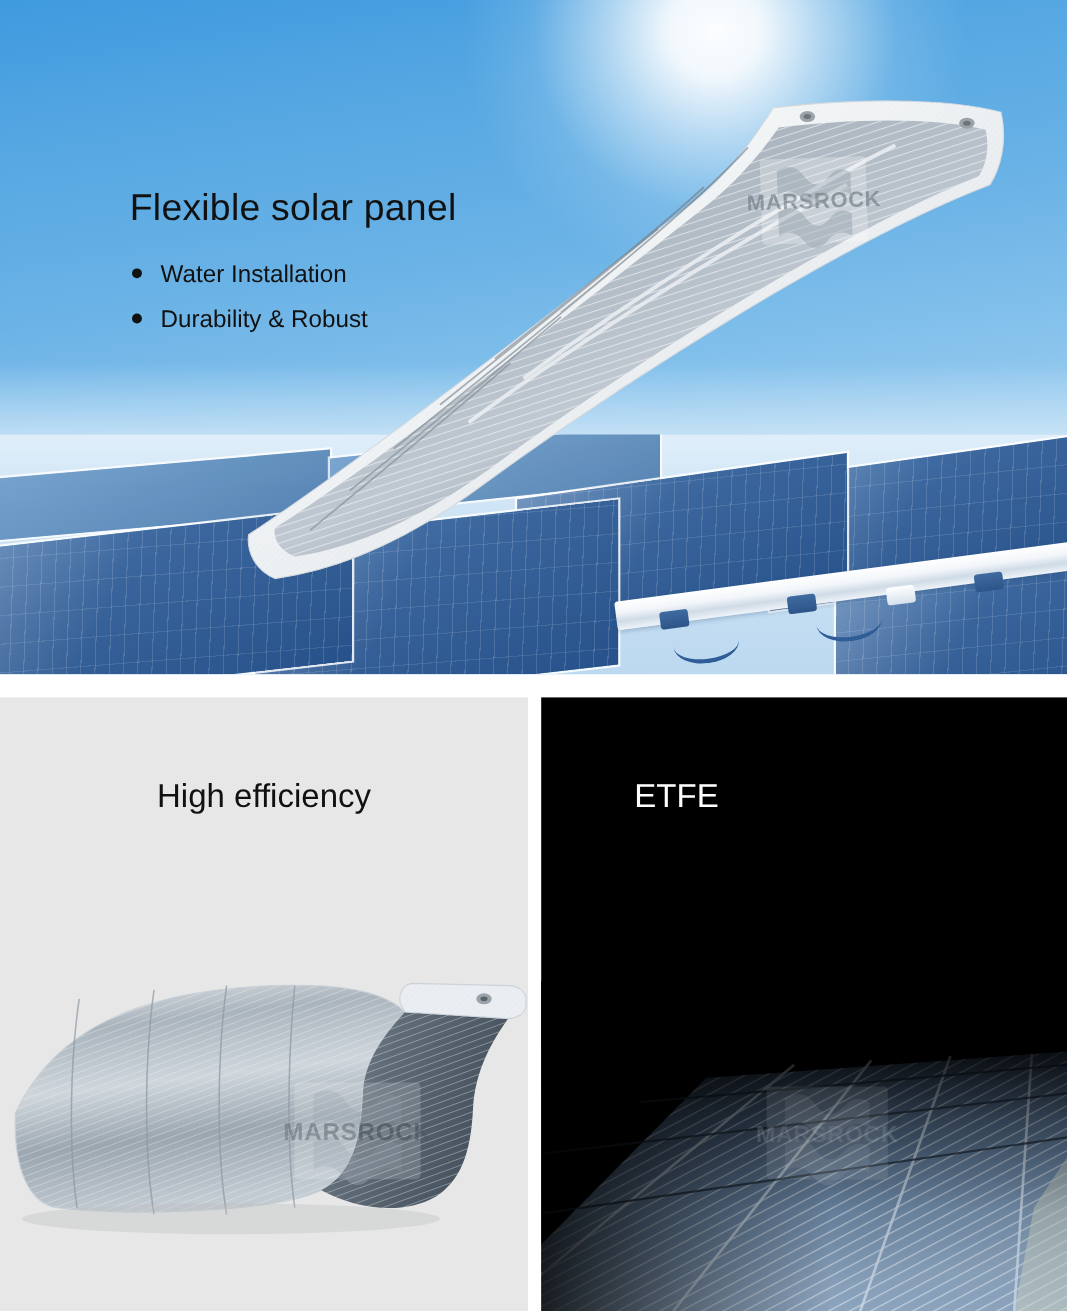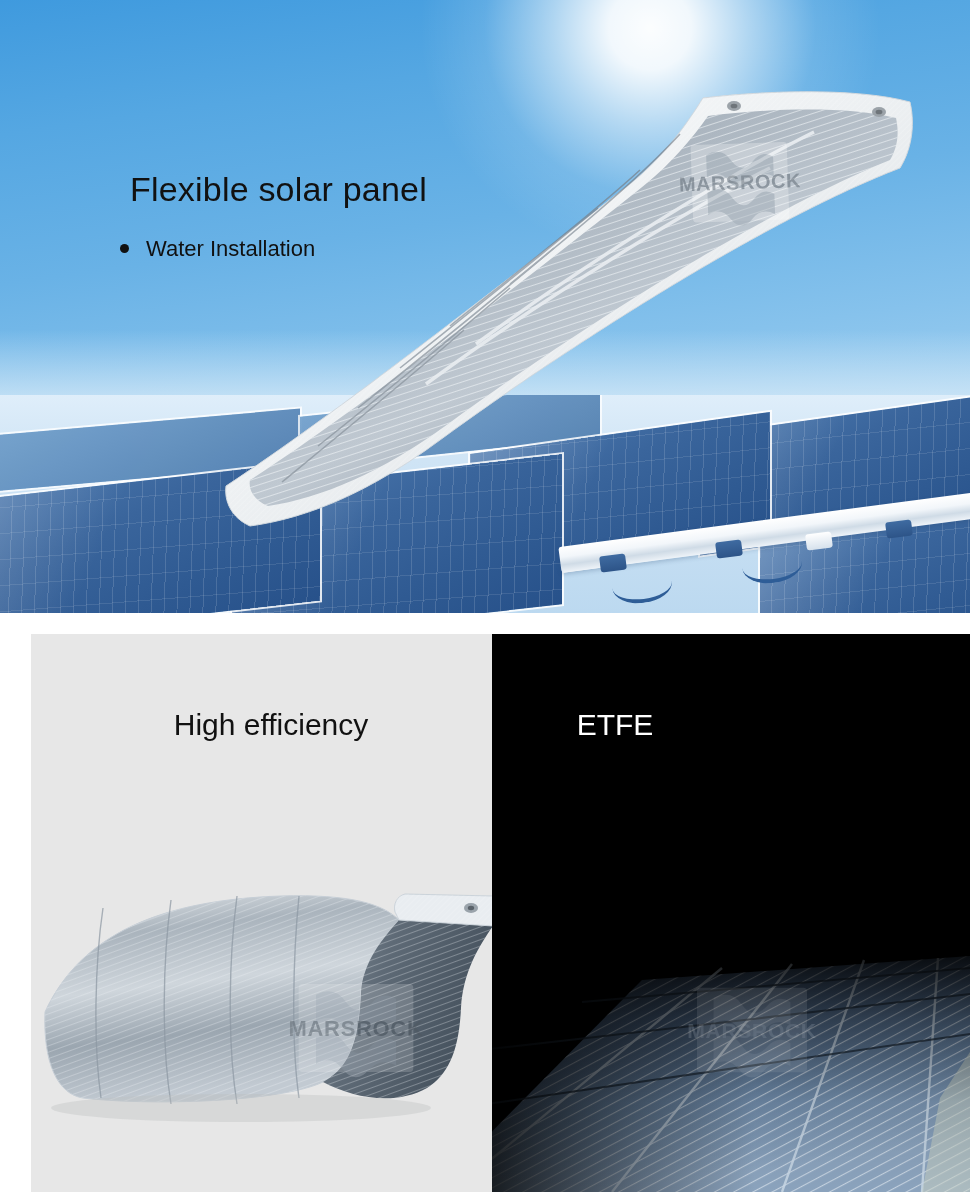--- a/index.html
+++ b/index.html
@@ -75,37 +75,36 @@
 
   
   .flexpanel { position:absolute; left:210px; top:88px; width:720px; height:450px; }
   .flexpanel svg { width:100%; height:100%; display:block; }
 
   
   .hero-title {
     position:absolute; left:118px; top:170px;
     font-size:34px; font-weight:400; color:#111; letter-spacing:0.2px;
     white-space:nowrap;
-    margin-left:12px;
   }
   .bullets { position:absolute; left:118px; top:238px; list-style:none; }
   .bullets li {
     position:relative; padding-left:28px; margin-bottom:19px;
     font-size:22px; color:#111; white-space:nowrap; line-height:1;
   }
   .bullets li .dot {
     position:absolute; left:2px; top:6px; width:9px; height:9px;
     border-radius:50%; background:#111;
   }
 
   
   .row { position:absolute; left:0; top:634px; width:970px; height:558px; }
 
   .card { position:absolute; top:0; height:558px; overflow:hidden; }
-  .card-left  { left:0;   width:480px; background:#e7e7e7;margin-left:31px; }
+  .card-left  { left:0;   width:480px; background:#e7e7e7; }
   .card-right { left:492px; width:478px; background:#000; }
 
   .card-title {
     position:absolute; top:76px; left:0; width:100%;
     text-align:center; font-size:30px; font-weight:400; line-height:1;
   }
   .card-left  .card-title { color:#111; }
   .card-right .card-title { color:#fff; }
   .card-right .card-title { padding-right:232px; }
 
@@ -245,20 +244,24 @@
       </svg>
     </div>
 
     <h1 class="hero-title">Flexible solar panel</h1>
 
     <ul class="bullets">
       <li>
         <span class="dot"></span>
         <span>Water Installation</span>
       </li>
+      <li>
+        <span class="dot"></span>
+        <span>Durability &amp; Robust</span>
+      </li>
     </ul>
   </section>
 
   <section class="row">
 
     <div class="card card-left">
       <h2 class="card-title">High efficiency</h2>
 
       <div class="art art-left">
         <svg viewBox="0 0 480 300" preserveAspectRatio="none">

